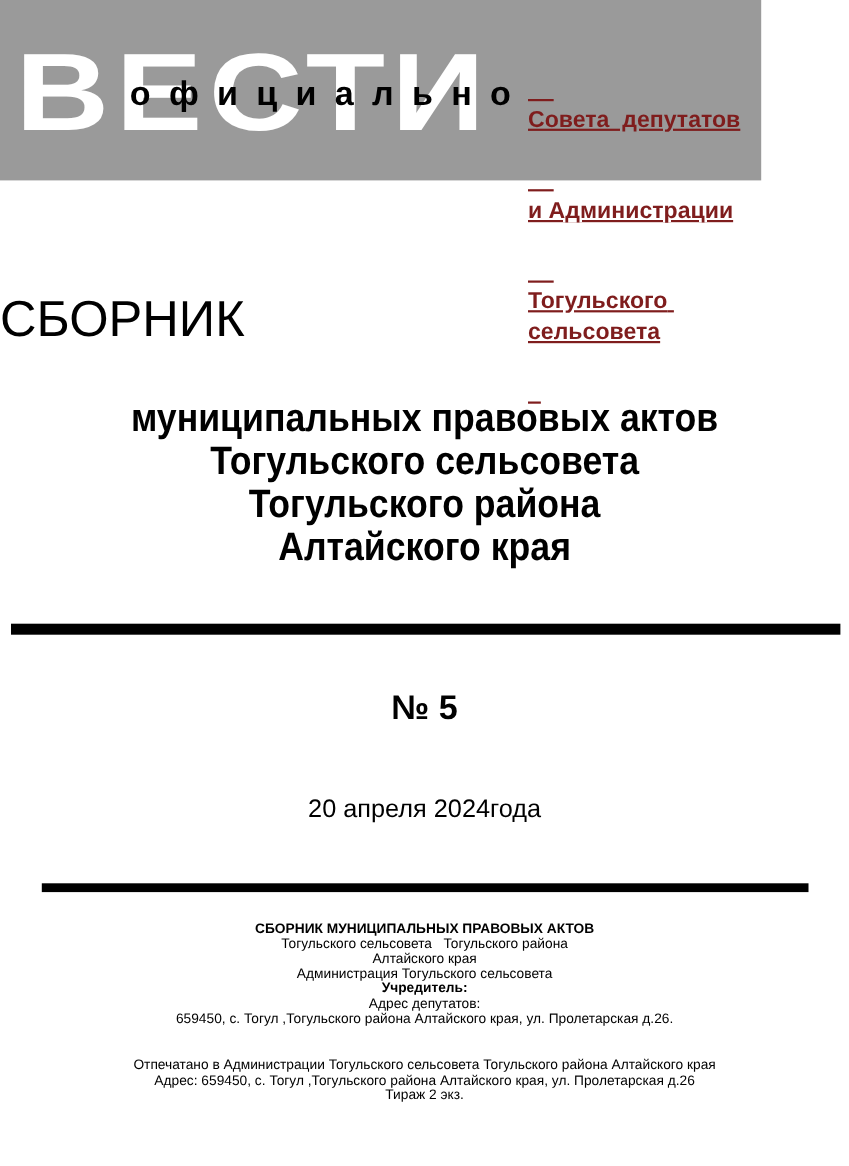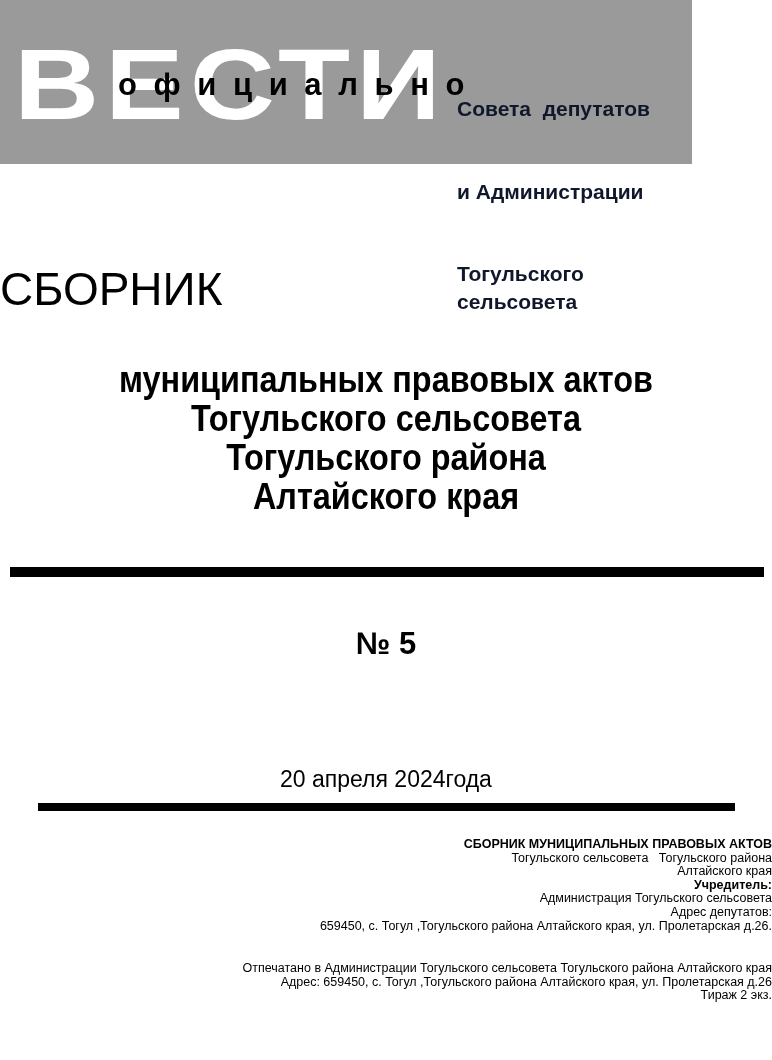--- a/index.html
+++ b/index.html
@@ -40,27 +40,28 @@
     line-height: 1;
     font-weight: bold;
     color: #000000;
     letter-spacing: 4px;
     white-space: pre;
     z-index: 2;
     margin-left: 43px;
   }
   .banner-org {
     position: absolute;
-    left: 457px; top: 40px;
+    left: 480px; top: 40px;
     font-size: 21px;
     line-height: 27.5px;
     font-weight: bold;
-    color: #0f172a;
+    color: #7f1d1d;
     white-space: pre-wrap;
     z-index: 2;
+    text-decoration: underline;
   }
 
   
   .main-title {
     position: absolute;
     left: 0; top: 262px;
     width: 772px;
     text-align: left;
     font-size: 46px;
     font-weight: normal;
@@ -93,29 +94,28 @@
     font-weight: bold;
     line-height: 1;
   }
   .issue-date {
     position: absolute;
     left: 0; top: 724px;
     width: 772px;
     text-align: center;
     font-size: 23px;
     line-height: 1;
-    margin-top: 44px;
   }
 
   
   .imprint {
     position: absolute;
     left: 0; top: 838px;
     width: 772px;
-    text-align: right;
+    text-align: center;
     font-size: 12.5px;
     line-height: 13.6px;
   }
   .imprint .line { white-space: pre-wrap; }
   .imprint .bold { font-weight: bold; }
   .imprint .gap-above { margin-top: 29px; }
 </style>
 </head>
 <body>
 
@@ -143,20 +143,20 @@
 <div class="issue-number">№ 5</div>
 
 <div class="issue-date">20 апреля 2024года</div>
 
 <div class="rule rule-bottom"></div>
 
 <div class="imprint">
   <div class="line bold">СБОРНИК МУНИЦИПАЛЬНЫХ ПРАВОВЫХ АКТОВ</div>
   <div class="line">Тогульского сельсовета   Тогульского района</div>
   <div class="line">Алтайского края</div>
+  <div class="line">Администрация Тогульского сельсовета</div>
   <div class="line bold">Учредитель:</div>
-  <div class="line">Администрация Тогульского сельсовета</div>
   <div class="line">Адрес депутатов:</div>
   <div class="line">659450, с. Тогул ,Тогульского района Алтайского края, ул. Пролетарская д.26.</div>
   <div class="line gap-above">Отпечатано в Администрации Тогульского сельсовета Тогульского района Алтайского края</div>
   <div class="line">Адрес: 659450, с. Тогул ,Тогульского района Алтайского края, ул. Пролетарская д.26</div>
   <div class="line">Тираж 2 экз.</div>
 </div>
 
 </body></html>

